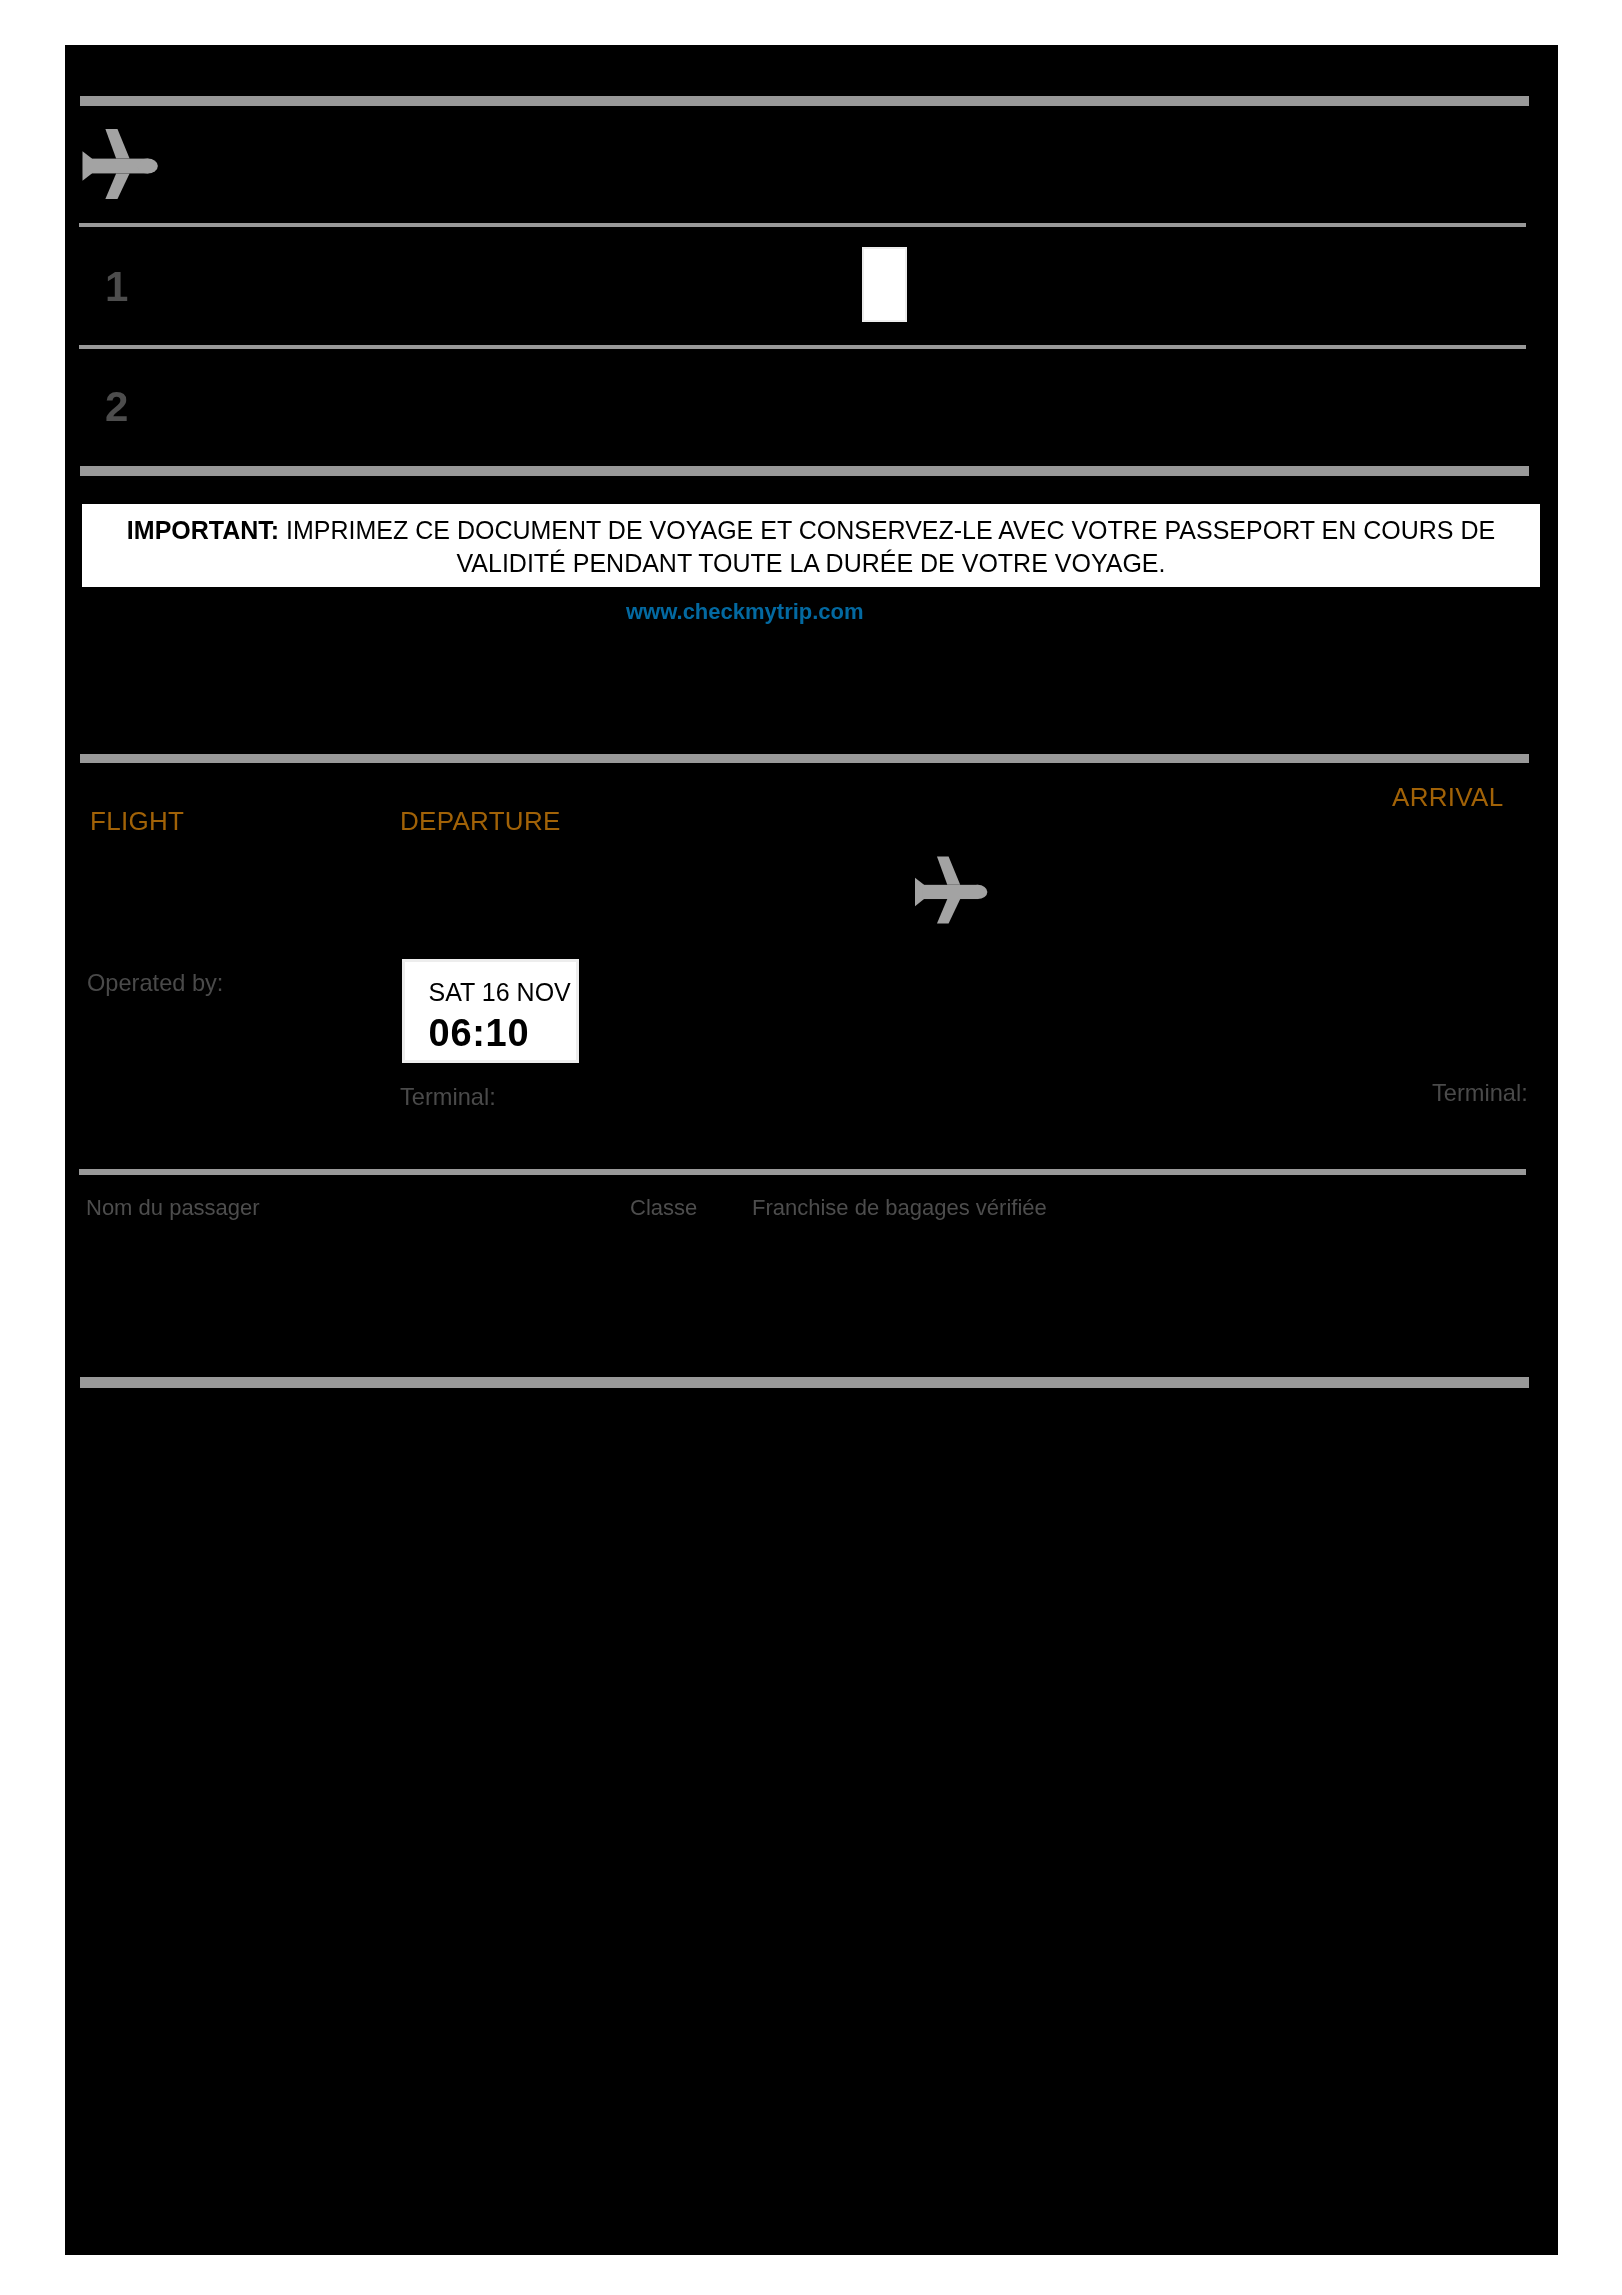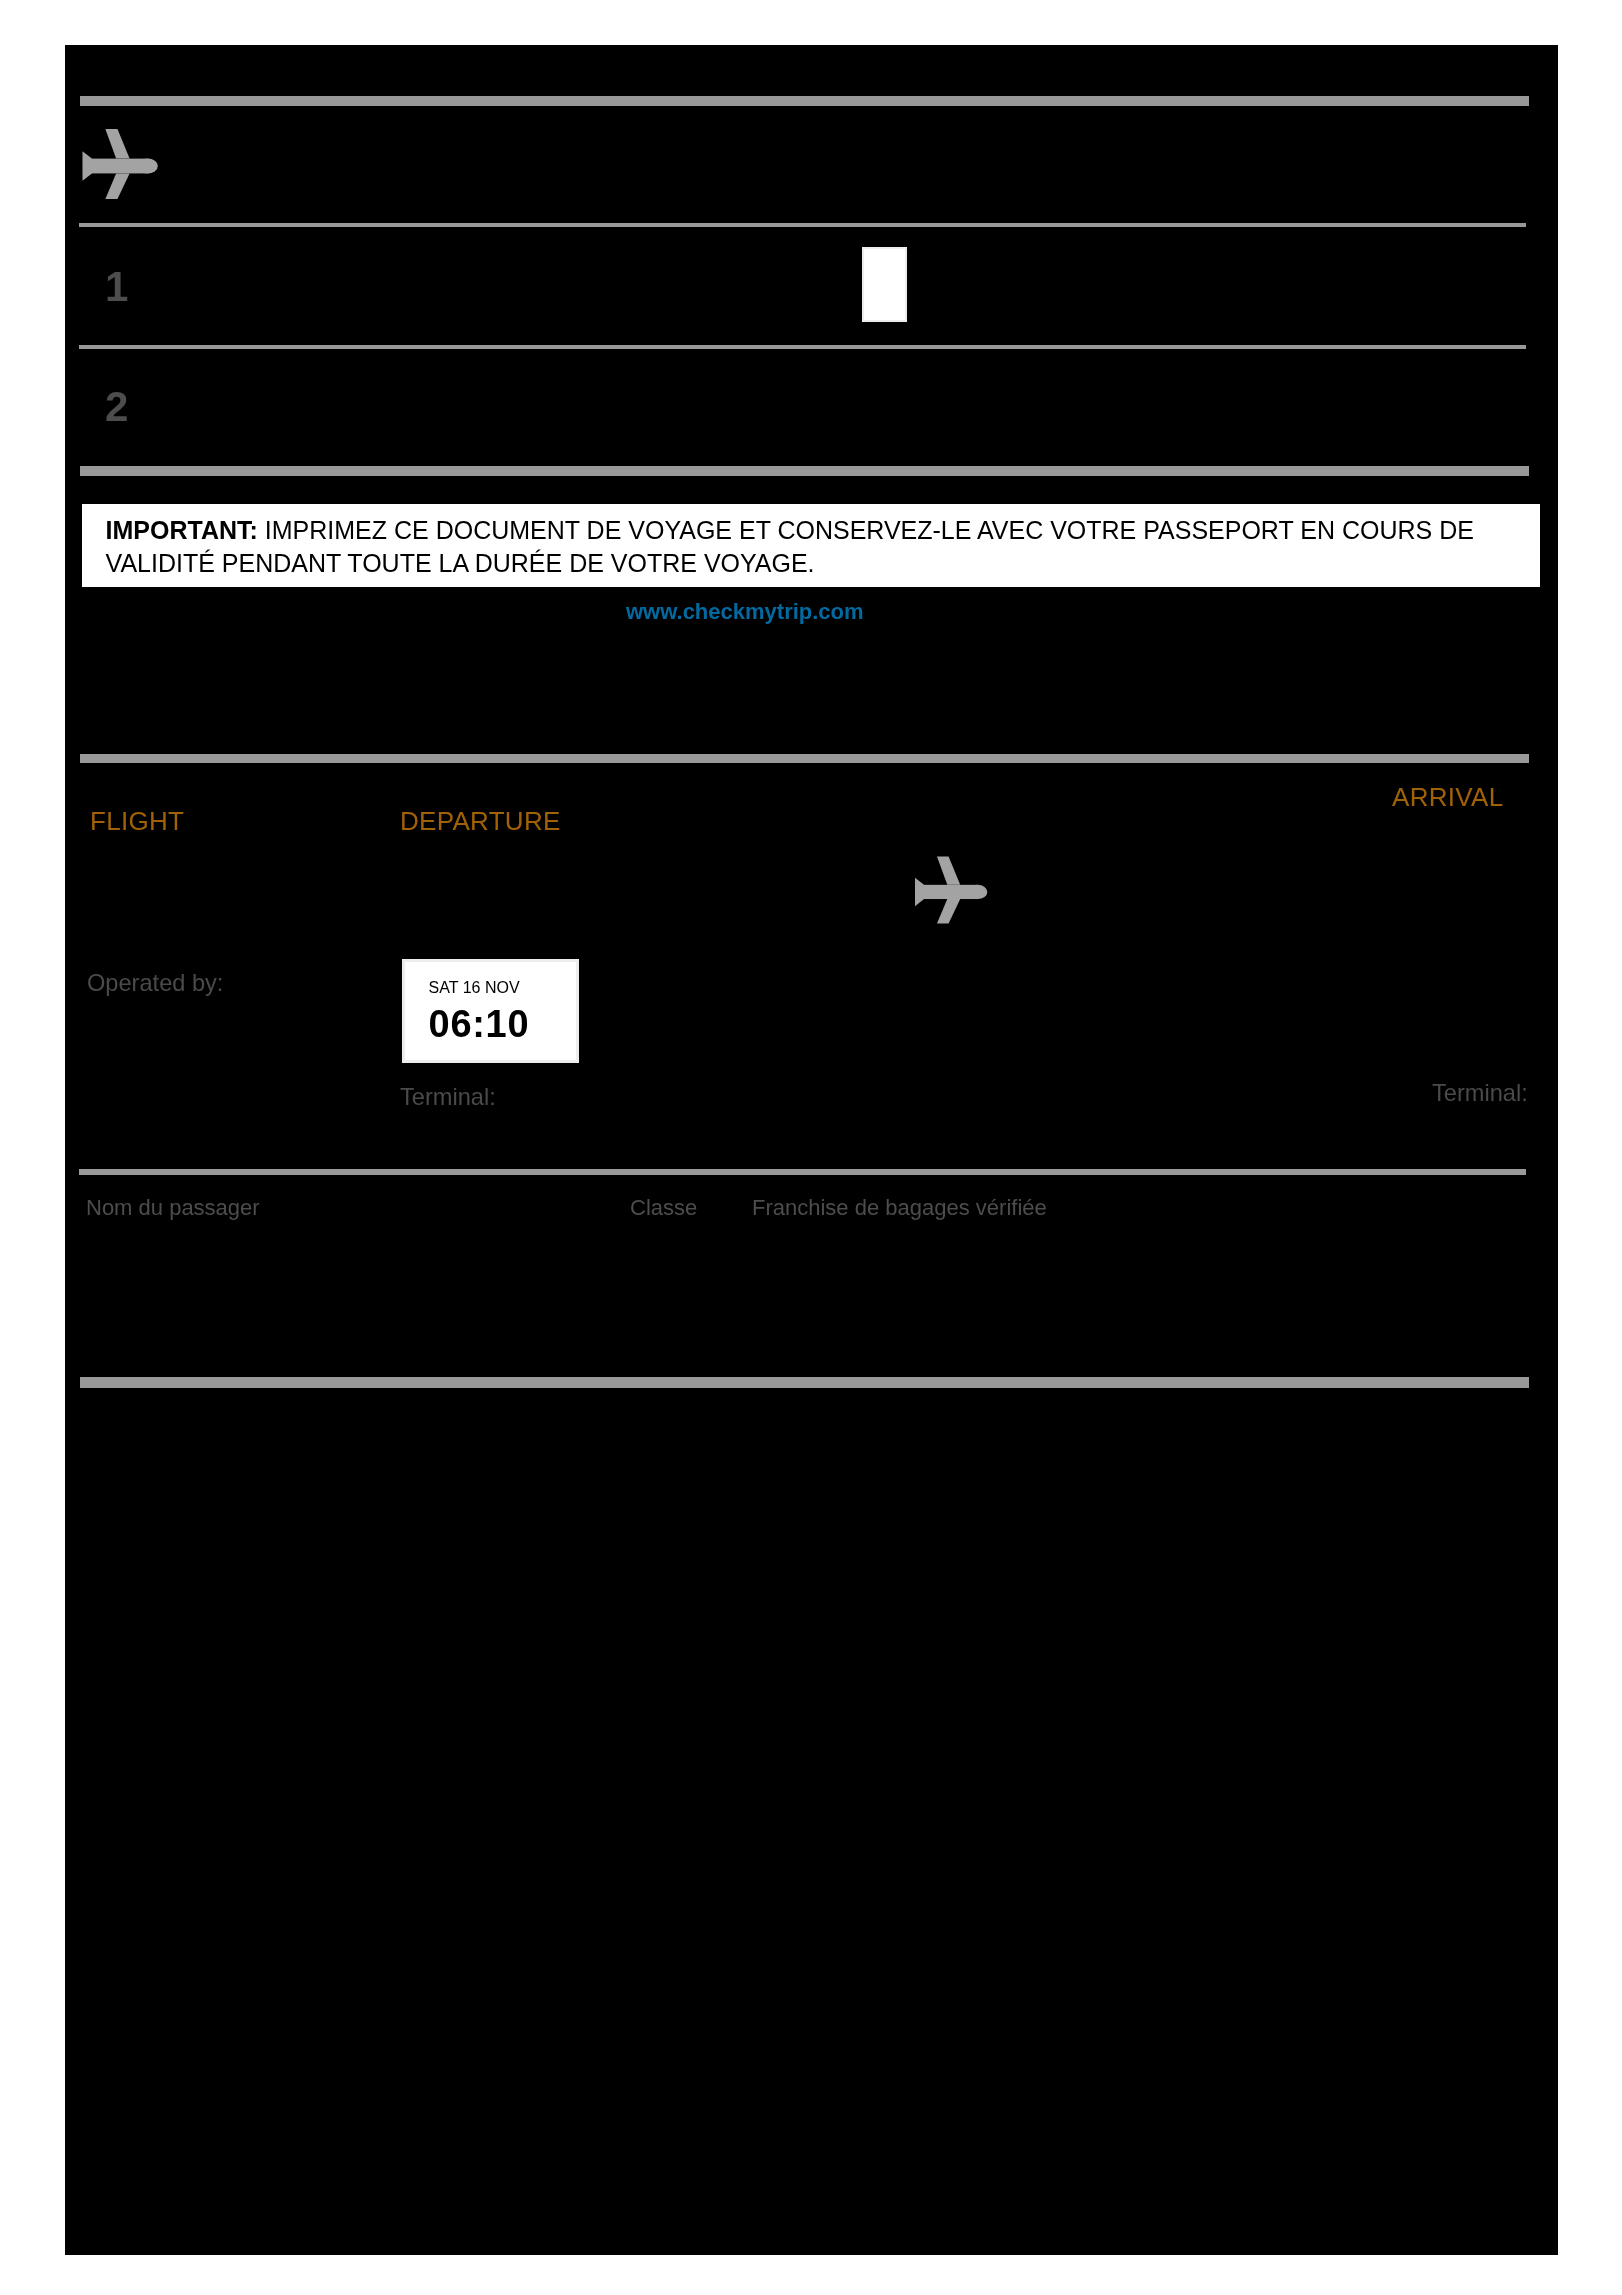--- a/index.html
+++ b/index.html
@@ -20,41 +20,41 @@
   .thin{height:3.9px;background:#999999;}
   .leg-num{
     color:#4d4d4d;font-size:42px;font-weight:bold;line-height:1;
   }
   .plane-svg{display:block;}
   .logo-box{
     background:#ffffff;border:2.6px solid #ededed;box-sizing:border-box;
   }
   .notice{
     background:#ffffff;color:#000000;box-sizing:border-box;
-    text-align:left;font-size:25px;line-height:33px;
+    text-align:center;font-size:25px;line-height:33px;
     padding:9.8px 23.6px 0 23.6px;
   }
   .notice b{font-weight:bold;}
   .link{
     color:#0369a1;font-size:22px;font-weight:bold;text-decoration:none;
   }
   .sec-header{
     color:#a16207;font-size:26px;line-height:1;letter-spacing:0.3px;
   }
   .label{
     color:#4a4a4a;font-size:23.6px;line-height:1;
   }
   .small-label{
     color:#4d4d4d;font-size:22px;line-height:1;
   }
   .date-box{
     background:#ffffff;border:3.3px solid #ededed;box-sizing:border-box;
     color:#000000;text-align:left;padding-left:23.6px;
   }
-  .date-box .d{font-size:16px;line-height:1;margin-top:17.7px;}
+  .date-box .d{font-size:25px;line-height:1;margin-top:17.7px;}
   .date-box .t{font-size:38px;font-weight:bold;line-height:1;margin-top:9.2px;letter-spacing:0.7px;}
 </style>
 </head>
 <body>
 
 <div class="doc"></div>
 
 <div class="abs bar" style="left:80px;top:96px;width:1449px;height:9.8px;"></div>
 
 <div class="abs" style="left:82px;top:129px;">

